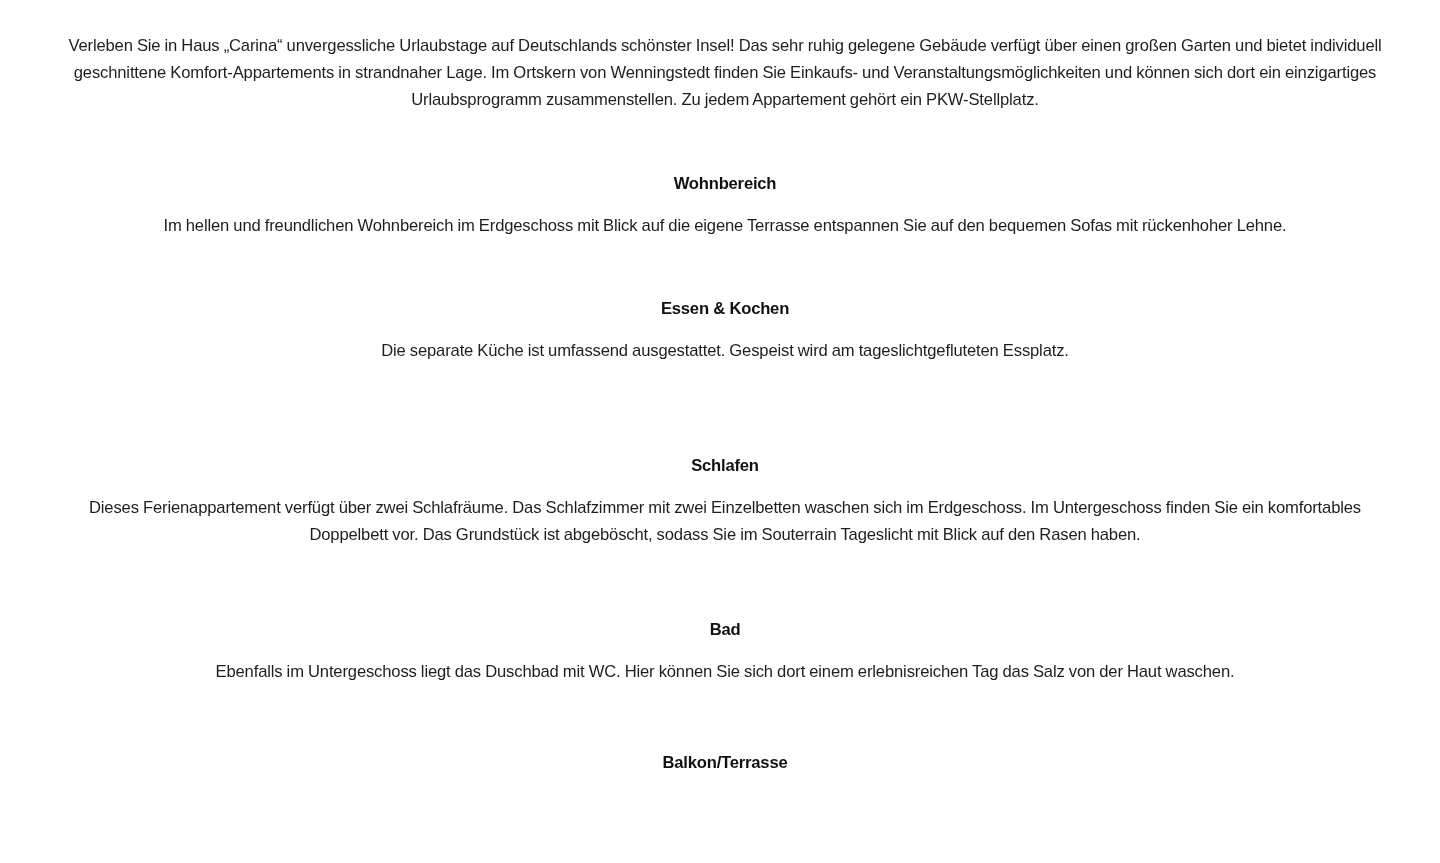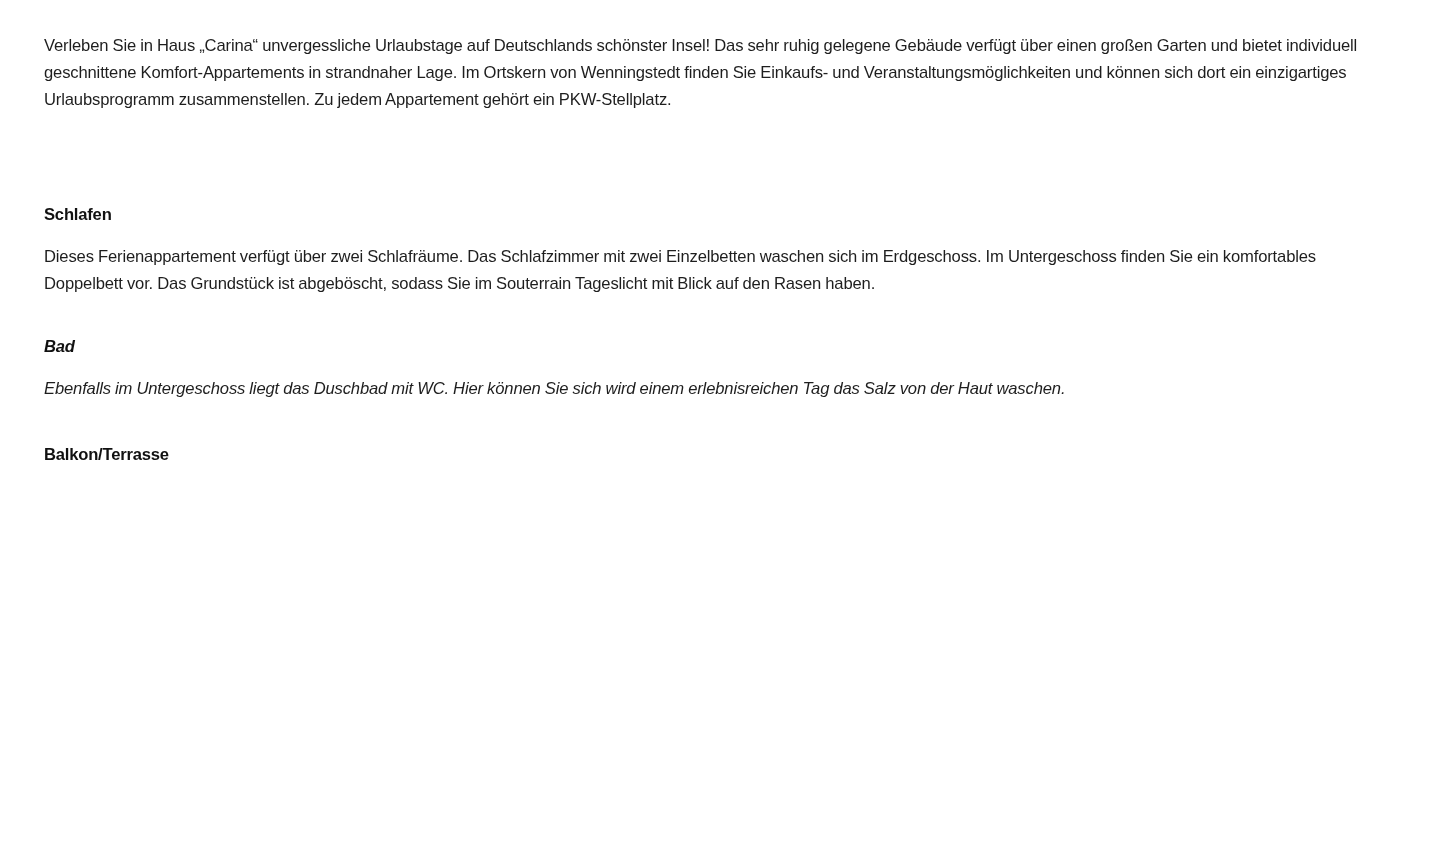--- a/index.html
+++ b/index.html
@@ -9,22 +9,23 @@
     }
     body {
       width: 1440px;
       height: 863px;
       overflow: hidden;
       font-family: "Liberation Sans", "DejaVu Sans", sans-serif;
       color: #1e1e1e;
     }
     .page {
       position: relative;
-      padding: 32px 0 0 44px;
+      padding: 32px 0 0 60px;
       width: 1330px;
+      text-align: center;
     }
     .intro {
       margin: 0;
       font-size: 16.6px;
       line-height: 27px;
       letter-spacing: -0.15px;
       word-spacing: -0.3px;
     }
     .section {
       margin-top: 57px;
@@ -40,37 +41,45 @@
     .section-text {
       margin: 15px 0 0 0;
       font-size: 16.6px;
       line-height: 27px;
       letter-spacing: -0.15px;
       word-spacing: -0.3px;
     }
     .section.first { margin-top: 57px; }
     .section.s2 { margin-top: 56px; }
     .section.s3 { margin-top: 88px; }
-    .section.s4 { margin-top: 36px; font-style: italic; }
-    .section.s5 { margin-top: 39px; }
+    .section.s4 { margin-top: 68px; }
+    .section.s5 { margin-top: 64px; }
   </style>
 </head>
 <body>
 
 <div class="page">
   <p class="intro">Verleben Sie in Haus „Carina“ unvergessliche Urlaubstage auf Deutschlands schönster Insel! Das sehr ruhig gelegene Gebäude verfügt über einen großen Garten und bietet individuell geschnittene Komfort-Appartements in strandnaher Lage. Im Ortskern von Wenningstedt finden Sie Einkaufs- und Veranstaltungsmöglichkeiten und können sich dort ein einzigartiges Urlaubsprogramm zusammenstellen. Zu jedem Appartement gehört ein PKW-Stellplatz.</p>
 
+  <div class="section first">
+    <h3 class="section-title">Wohnbereich</h3>
+    <p class="section-text">Im hellen und freundlichen Wohnbereich im Erdgeschoss mit Blick auf die eigene Terrasse entspannen Sie auf den bequemen Sofas mit rückenhoher Lehne.</p>
+  </div>
 
+  <div class="section s2">
+    <h3 class="section-title">Essen &amp; Kochen</h3>
+    <p class="section-text">Die separate Küche ist umfassend ausgestattet. Gespeist wird am tageslichtgefluteten Essplatz.</p>
+  </div>
 
   <div class="section s3">
     <h3 class="section-title">Schlafen</h3>
     <p class="section-text">Dieses Ferienappartement verfügt über zwei Schlafräume. Das Schlafzimmer mit zwei Einzelbetten waschen sich im Erdgeschoss. Im Untergeschoss finden Sie ein komfortables Doppelbett vor. Das Grundstück ist abgeböscht, sodass Sie im Souterrain Tageslicht mit Blick auf den Rasen haben.</p>
   </div>
 
   <div class="section s4">
     <h3 class="section-title">Bad</h3>
-    <p class="section-text">Ebenfalls im Untergeschoss liegt das Duschbad mit WC. Hier können Sie sich wird einem erlebnisreichen Tag das Salz von der Haut waschen.</p>
+    <p class="section-text">Ebenfalls im Untergeschoss liegt das Duschbad mit WC. Hier können Sie sich dort einem erlebnisreichen Tag das Salz von der Haut waschen.</p>
   </div>
 
   <div class="section s5">
     <h3 class="section-title">Balkon/Terrasse</h3>
   </div>
 </div>
 
 </body></html>

